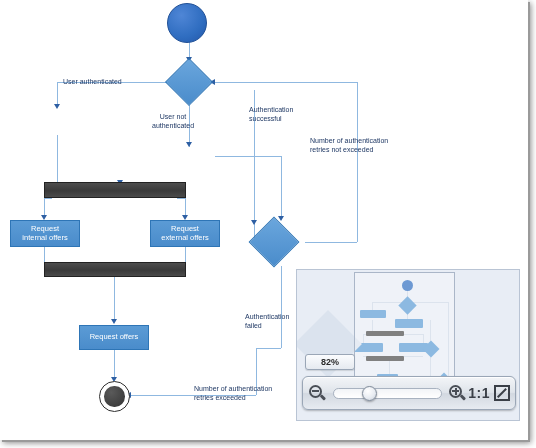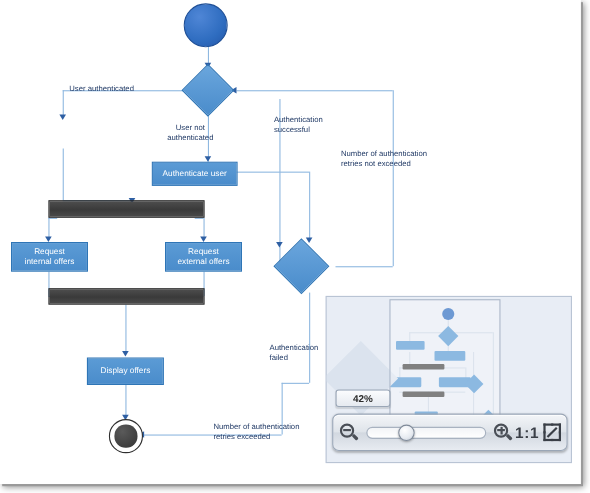--- a/index.html
+++ b/index.html
@@ -159,33 +159,32 @@
    <div class="arr l" style="left:210px;top:78.5px;"></div>
 
    <div class="ln v" style="left:254px;top:90px;height:152px;"></div>
    <div class="arr d" style="left:250.5px;top:220px;"></div>
 
    <div class="start" style="left:167px;top:3px;width:38px;height:38px;"></div>
 
    <div class="diamond" style="left:172px;top:65px;width:34px;height:34px;"></div>
 
 
-   <div class="node" style="left:138px;top:147px;width:78px;height:22px;">Authenticate user</div>
 
    <div class="bar" style="left:44px;top:182px;width:142px;height:16px;"></div>
 
    <div class="node" style="left:10px;top:220px;width:70px;height:27px;white-space:pre;">Request
 internal offers</div>
 
    <div class="node" style="left:150px;top:220px;width:70px;height:27px;white-space:pre;">Request
 external offers</div>
 
    <div class="bar" style="left:44px;top:262px;width:142px;height:15px;"></div>
 
-   <div class="node" style="left:79px;top:325px;width:70px;height:25px;">Display offers</div>
+   <div class="node" style="left:79px;top:325px;width:70px;height:25px;">Request offers</div>
 
    <div class="diamond" style="left:256px;top:224px;width:36px;height:36px;"></div>
 
    <div class="endring" style="left:99px;top:381px;width:31px;height:31px;">
           <i></i>
         </div>
 
    <div class="lbl" style="left:63px;top:77px;">User authenticated</div>
 
    <div class="lbl" style="left:152px;top:112px;text-align:center;">User not
@@ -233,21 +232,21 @@
        <div class="t-bar" style="left:69px;top:86px;width:38px;height:5px;"></div>
        <div class="t-node" style="left:80px;top:104px;width:21px;height:8px;"></div>
        <div class="t-dia" style="left:141px;top:105px;width:12px;height:12px;"></div>
        <div class="t-end" style="left:87px;top:124px;width:10px;height:10px;"></div>
 
        <div class="t-dia ghost" style="left:7px;top:50px;width:48px;height:48px;"></div>
 
        <div id="viewrect"></div>
      </div>
 
-     <div id="zoombadge">42%</div>
+     <div id="zoombadge">82%</div>
 
      <div id="zoombar">
        <div class="mg" style="margin-left:6px;">
          <span class="ring"></span>
               <span class="hdl"></span>
               <span class="mn"></span>
        </div>
        <div id="track">
          <div id="knob"></div>
        </div>

